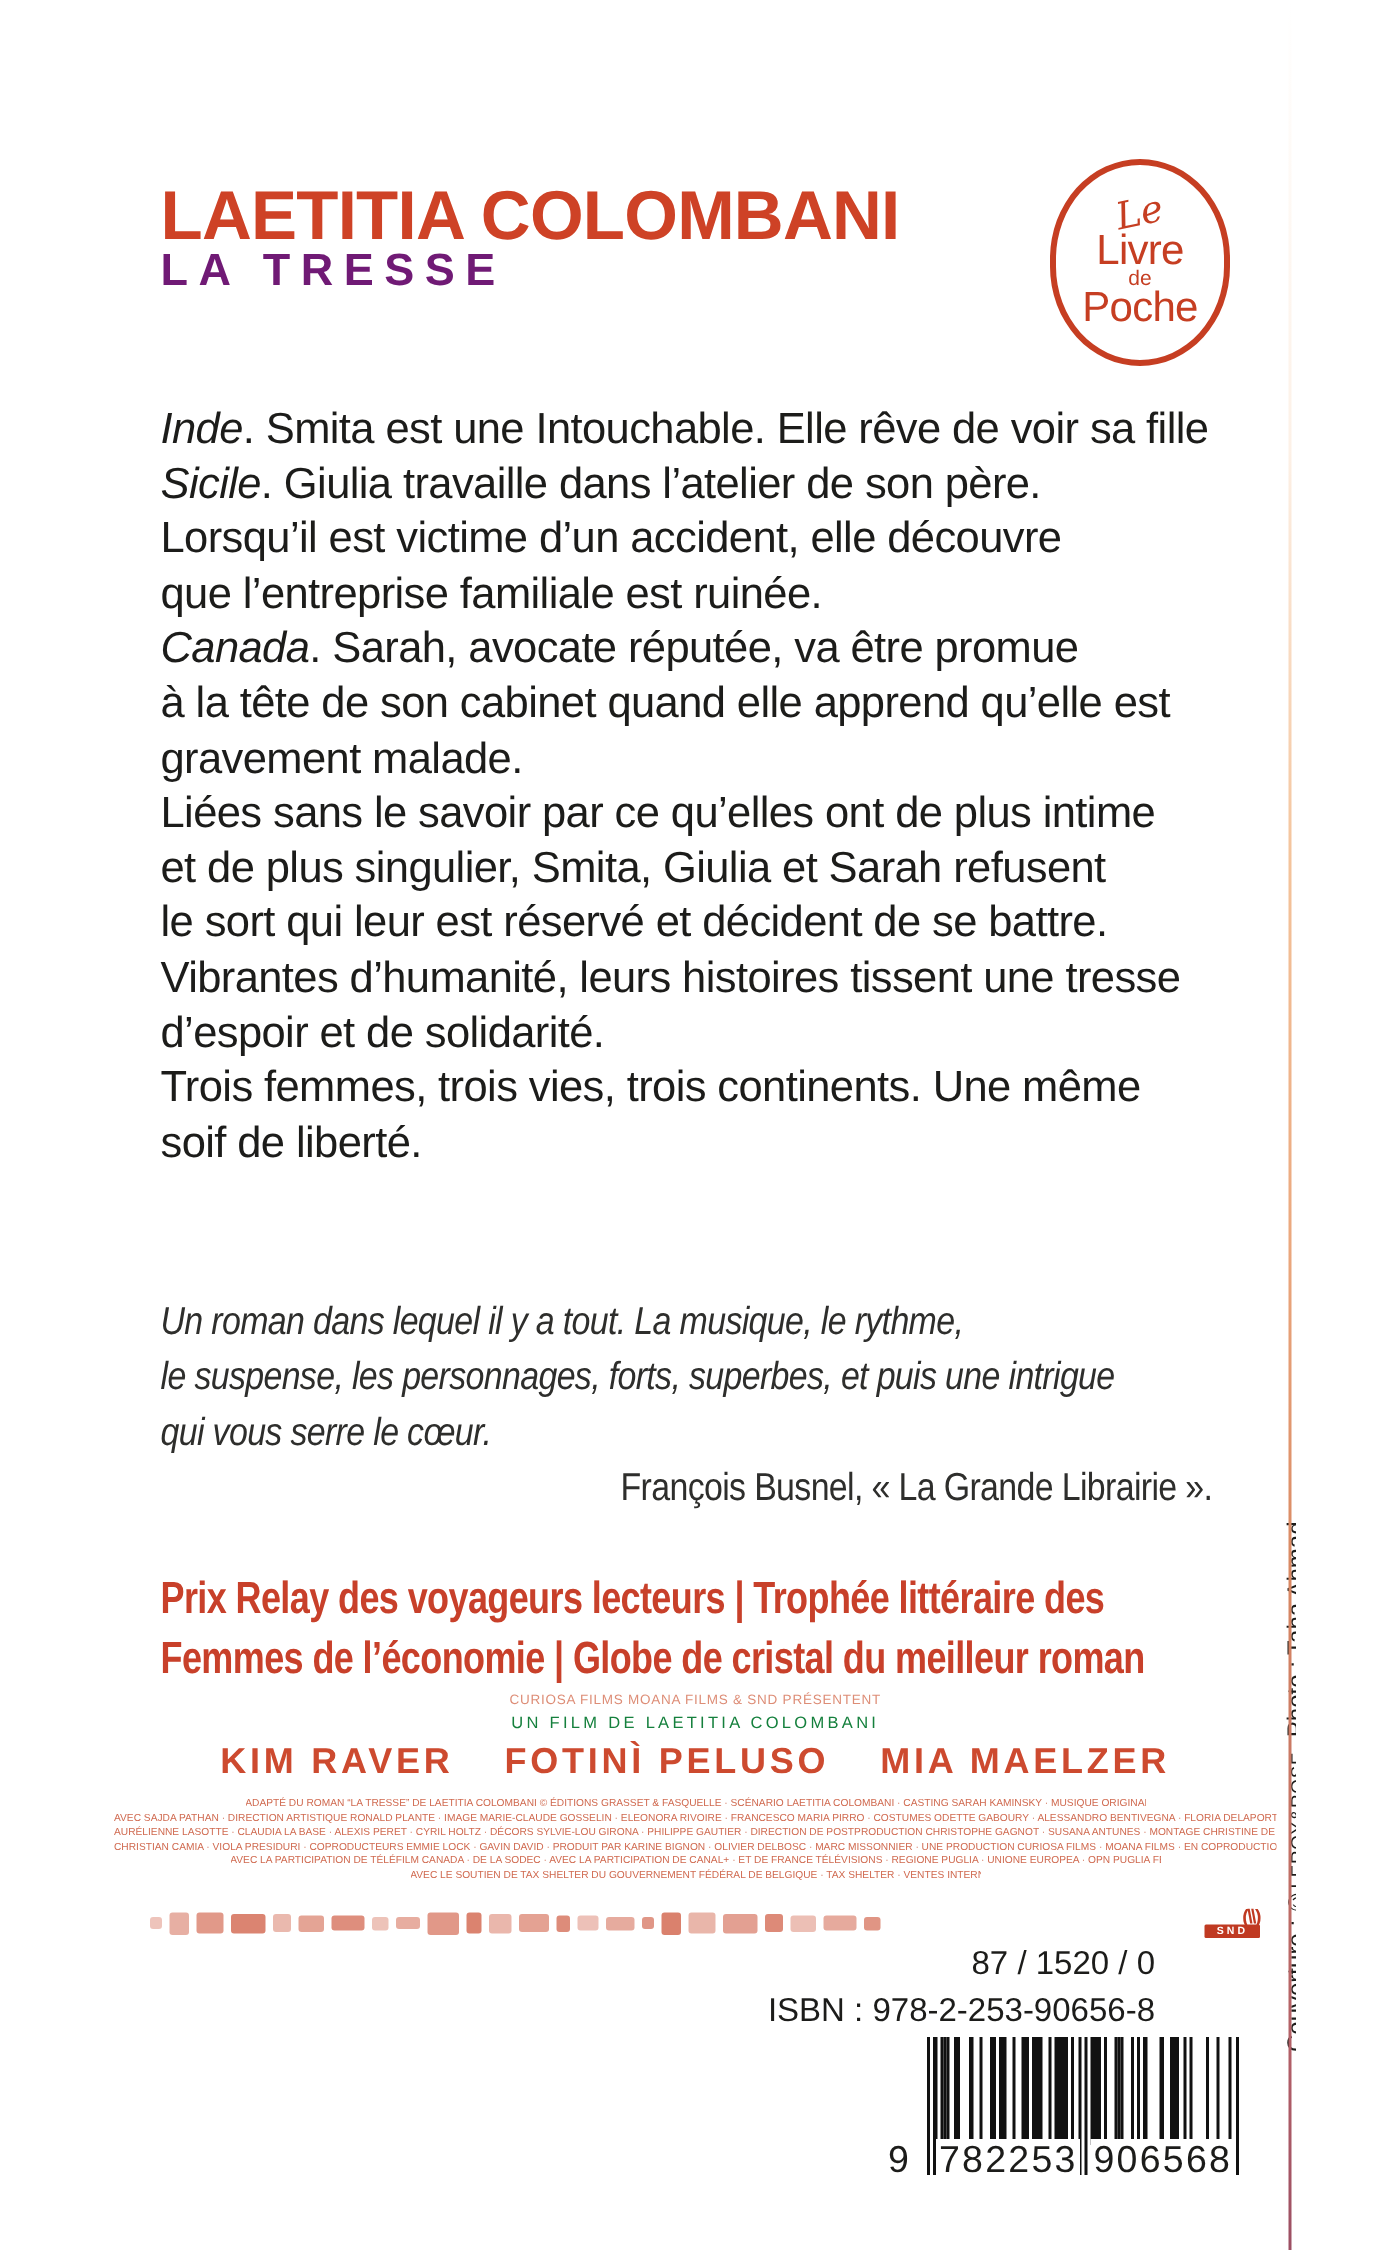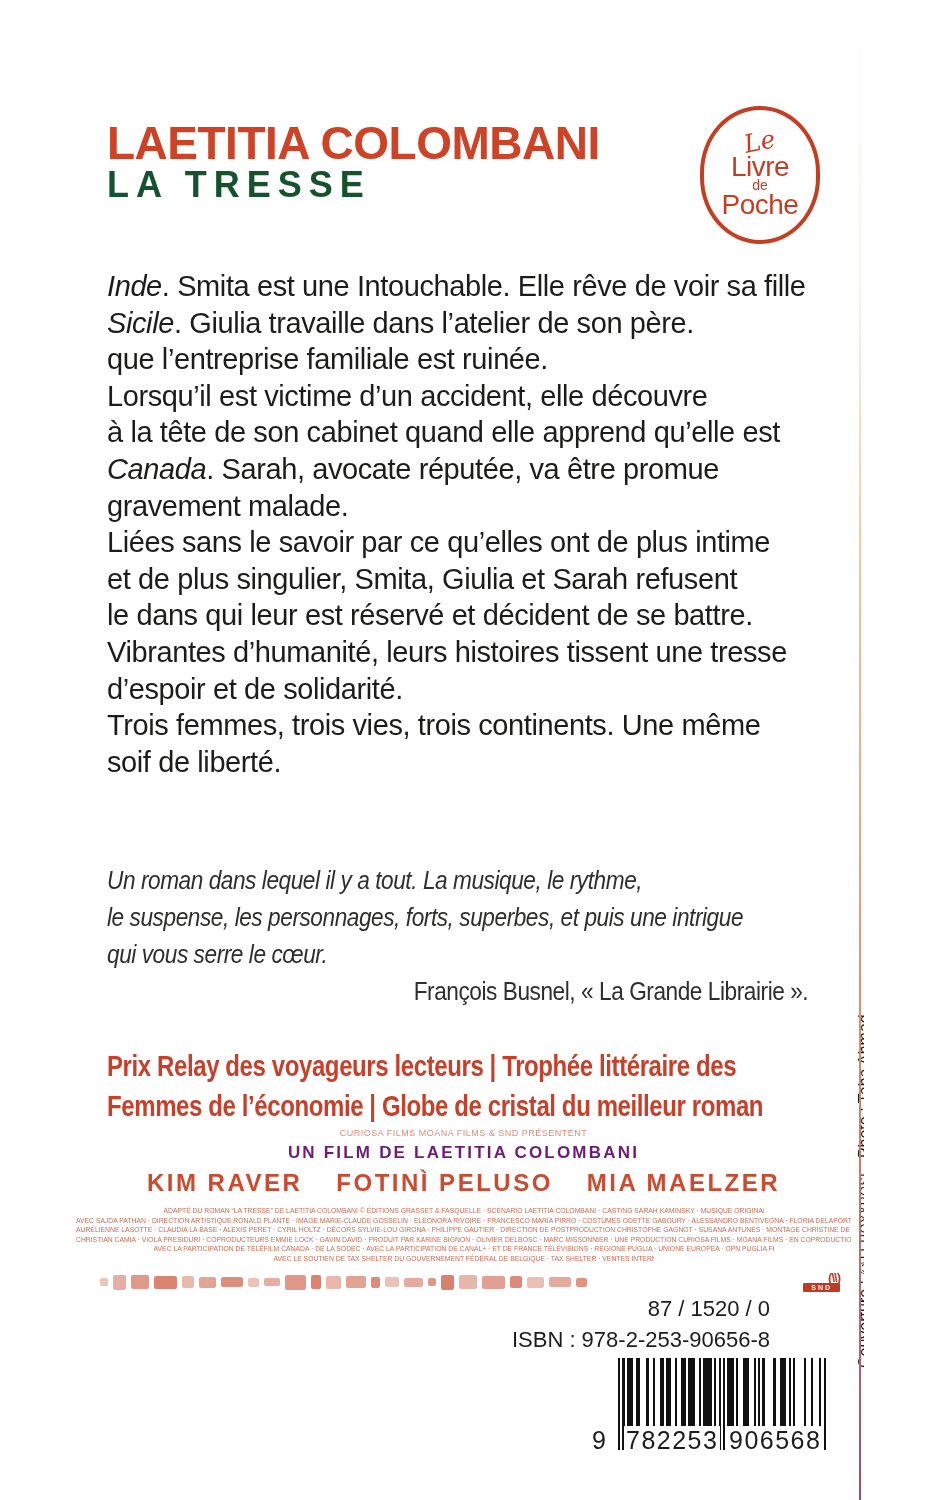--- a/index.html
+++ b/index.html
@@ -2,22 +2,22 @@
 <html><head>
 <meta charset="utf-8">
 <style>
   html,body{margin:0;padding:0;background:#fff;}
   .page{position:relative;width:864px;height:1500px;background:#ffffff;overflow:hidden;
         font-family:"Liberation Sans", sans-serif;color:#1c1c1a;}
 
   
   .author{position:absolute;left:107px;top:116px;font-size:46px;font-weight:bold;
           letter-spacing:-0.5px;color:#ce4226;white-space:nowrap;}
-  .title{position:absolute;left:107px;top:164px;font-size:36px;font-weight:bold;
-         letter-spacing:7px;color:#14532d;white-space:nowrap;}
+  .title{position:absolute;left:107px;top:164px;font-size:30px;font-weight:bold;
+         letter-spacing:7px;color:#701a75;white-space:nowrap;}
 
   
   .logo{position:absolute;left:700px;top:106px;width:112px;height:130px;
         border:4px solid #c63e22;border-radius:50% / 48%;
         display:flex;flex-direction:column;align-items:center;justify-content:center;
         color:#c63e22;text-align:center;}
   .logo .le{font-family:"DejaVu Serif", serif;font-style:italic;font-size:25px;
             line-height:0.8;transform:rotate(-12deg);margin-bottom:2px;}
   .logo .livre{font-size:28px;line-height:0.92;letter-spacing:-0.5px;}
   .logo .de{font-size:14px;line-height:0.9;}
@@ -37,21 +37,21 @@
   .attribution{font-style:normal;text-align:right;padding-right:14px;}
 
   
   .awards{position:absolute;left:107px;top:1046px;width:860px;font-size:30px;
           font-weight:bold;line-height:40px;letter-spacing:-0.5px;color:#c8402a;
           transform:scaleX(0.80);transform-origin:0 0;white-space:nowrap;}
 
   
   .film{position:absolute;left:76px;top:1128px;width:775px;text-align:center;color:#cd4a2f;}
   .presenter{font-size:9px;letter-spacing:0.5px;color:#da8168;opacity:0.9;}
-  .film-by{margin-top:5px;font-size:17px;font-weight:bold;letter-spacing:2.2px;color:#701a75;}
+  .film-by{margin-top:5px;font-size:11px;font-weight:normal;letter-spacing:2.2px;color:#15803d;}
   .actors{margin-top:6px;display:flex;justify-content:center;gap:34px;
           font-size:24px;font-weight:bold;letter-spacing:2.5px;color:#cd4a2f;}
   .billing{margin-top:9px;font-size:6.8px;line-height:9.6px;color:#d06a50;}
   .billing div{white-space:nowrap;overflow:hidden;margin:0 auto;}
   .billing div:nth-child(1){max-width:600px;}
   .billing div:nth-child(2),.billing div:nth-child(3),.billing div:nth-child(4){max-width:775px;}
   .billing div:nth-child(5){max-width:620px;}
   .billing div:nth-child(6){max-width:380px;}
 
   
@@ -103,28 +103,28 @@
   <div class="logo">
     <div class="le">Le</div>
     <div class="livre">Livre</div>
     <div class="de">de</div>
     <div class="poche">Poche</div>
   </div>
 
   <div class="synopsis">
       <div class="syn-line"><em>Inde</em>. Smita est une Intouchable. Elle rêve de voir sa fille</div>
       <div class="syn-line"><em>Sicile</em>. Giulia travaille dans l’atelier de son père.</div>
+      <div class="syn-line">Lorsqu’il est victime d’un accident, elle découvre</div>
       <div class="syn-line">que l’entreprise familiale est ruinée.</div>
-      <div class="syn-line">Lorsqu’il est victime d’un accident, elle découvre</div>
+      <div class="syn-line"><em>Canada</em>. Sarah, avocate réputée, va être promue</div>
       <div class="syn-line">à la tête de son cabinet quand elle apprend qu’elle est</div>
-      <div class="syn-line"><em>Canada</em>. Sarah, avocate réputée, va être promue</div>
       <div class="syn-line">gravement malade.</div>
       <div class="syn-line">Liées sans le savoir par ce qu’elles ont de plus intime</div>
       <div class="syn-line">et de plus singulier, Smita, Giulia et Sarah refusent</div>
-      <div class="syn-line">le dans qui leur est réservé et décident de se battre.</div>
+      <div class="syn-line">le sort qui leur est réservé et décident de se battre.</div>
       <div class="syn-line">Vibrantes d’humanité, leurs histoires tissent une tresse</div>
       <div class="syn-line">d’espoir et de solidarité.</div>
       <div class="syn-line">Trois femmes, trois vies, trois continents. Une même</div>
       <div class="syn-line">soif de liberté.</div>
     </div>
 
   <div class="review">
     <div id="quote-lines">
         <div class="quote-line">Un roman dans lequel il y a tout. La musique, le rythme,</div>
         <div class="quote-line">le suspense, les personnages, forts, superbes, et puis une intrigue</div>

